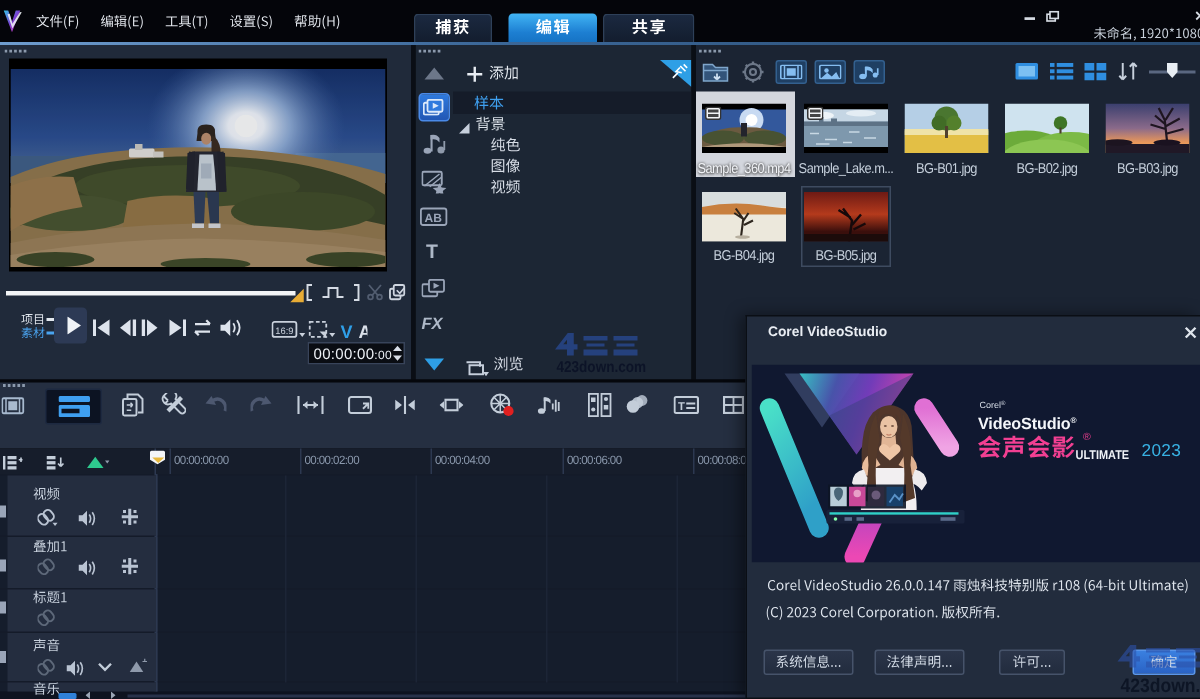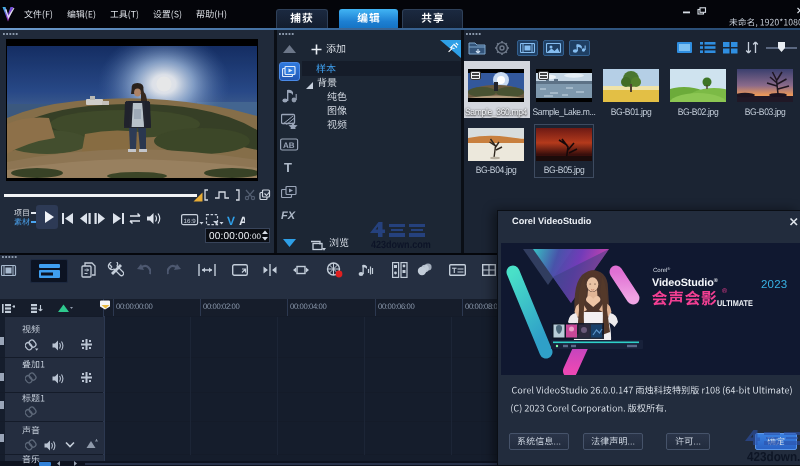--- a/index.html
+++ b/index.html
@@ -767,21 +767,21 @@
         <rect x="126" y="101.8" width="10" height="2.4" fill="#5a6a8a"></rect>
 </g>
 <text x="152" y="29" font-family="Liberation Sans" font-size="6" fill="#d8dee8">Corel<tspan font-size="4" dy="-2">®</tspan></text>
 <text x="151" y="43" font-family="Liberation Sans" font-size="10.8" font-weight="bold" fill="#f4f6fa" letter-spacing="-0.1">VideoStudio<tspan font-size="5.5" dy="-4">®</tspan></text>
 </svg>
 <svg style="position:absolute;left:651.0px;top:290.5px;overflow:visible" width="67" height="19" viewBox="0 -13.28 67.2 19.4">
       <path d="M2.6 1.2C3.4 0.9 4.5 0.8 12.5 0.2C12.8 0.6 13.1 1.1 13.3 1.4L15.1 0.4C14.3 -0.8 12.8 -2.5 11.4 -3.8L9.8 -2.9C10.2 -2.5 10.7 -2 11.2 -1.5L5.5 -1.2C6.4 -2 7.3 -2.9 8.1 -3.8H14.9V-5.7H1.4V-3.8H5.3C4.5 -2.8 3.6 -1.9 3.2 -1.6C2.7 -1.2 2.3 -0.9 1.9 -0.8C2.1 -0.3 2.5 0.7 2.6 1.2ZM8 -13.9C6.5 -11.8 3.5 -9.8 0.4 -8.6C0.9 -8.2 1.6 -7.4 1.8 -6.9C2.7 -7.3 3.5 -7.7 4.3 -8.2V-7.1H11.9V-8.3C12.7 -7.8 13.6 -7.4 14.5 -7C14.8 -7.6 15.4 -8.4 15.8 -8.7C13.4 -9.5 10.9 -11 9.3 -12.3L9.8 -13ZM5.4 -8.9C6.4 -9.5 7.3 -10.3 8.1 -11.1C8.9 -10.4 9.9 -9.6 11 -8.9Z M23.9 -13.8V-12.5H17.8V-10.9H23.9V-9.9H18.8V-8.3H31.3V-9.9H25.8V-10.9H32V-12.5H25.8V-13.8ZM19.1 -7.4V-5.4C19.1 -3.7 18.9 -1.4 17.1 0.2C17.5 0.5 18.3 1.2 18.6 1.5C19.8 0.4 20.4 -1 20.7 -2.5H29.1V-1.6H31V-7.4ZM29.1 -4.1H25.8V-5.8H29.1ZM21 -4.1C21 -4.5 21 -5 21 -5.3V-5.8H23.9V-4.1Z M36.2 1.2C37 0.9 38.1 0.8 46.1 0.2C46.4 0.6 46.7 1.1 46.9 1.4L48.7 0.4C47.9 -0.8 46.4 -2.5 45 -3.8L43.4 -2.9C43.8 -2.5 44.3 -2 44.8 -1.5L39.1 -1.2C40 -2 40.9 -2.9 41.7 -3.8H48.5V-5.7H35V-3.8H38.9C38.1 -2.8 37.2 -1.9 36.8 -1.6C36.3 -1.2 35.9 -0.9 35.5 -0.8C35.7 -0.3 36.1 0.7 36.2 1.2ZM41.6 -13.9C40.1 -11.8 37.1 -9.8 34 -8.6C34.5 -8.2 35.2 -7.4 35.4 -6.9C36.3 -7.3 37.1 -7.7 37.9 -8.2V-7.1H45.5V-8.3C46.3 -7.8 47.2 -7.4 48.1 -7C48.4 -7.6 49 -8.4 49.4 -8.7C47 -9.5 44.5 -11 42.9 -12.3L43.4 -13ZM39 -8.9C40 -9.5 40.9 -10.3 41.7 -11.1C42.5 -10.4 43.5 -9.6 44.6 -8.9Z M63.6 -13.5C62.8 -12.2 61.1 -10.9 59.8 -10.1C60.3 -9.8 60.8 -9.2 61.1 -8.8C62.7 -9.8 64.3 -11.2 65.4 -12.7ZM64 -9.1C63.1 -7.7 61.3 -6.3 59.8 -5.5C60.3 -5.2 60.9 -4.6 61.2 -4.2C62.8 -5.2 64.6 -6.7 65.8 -8.3ZM53.9 -4.5H57.5V-3.6H53.9ZM53.7 -10.3H57.8V-9.7H53.7ZM53.7 -12H57.8V-11.4H53.7ZM52.6 -2.3C52.2 -1.5 51.7 -0.7 51.1 -0.1C51.5 0.2 52.1 0.7 52.4 1C53.1 0.3 53.8 -0.9 54.2 -1.8ZM56.9 -1.8C57.4 -0.9 58 0.2 58.2 0.9L59.7 0.2L59.5 -0.1C60 0.2 60.5 0.9 60.8 1.3C62.9 0.1 64.9 -1.7 66.1 -3.9L64.3 -4.5C63.3 -2.7 61.4 -1.1 59.5 -0.2C59.2 -0.9 58.7 -1.7 58.3 -2.4ZM54.6 -8.2 54.8 -7.8H51.1V-6.3H60.2V-7.8H56.9C56.8 -8 56.6 -8.3 56.5 -8.5H59.7V-13.2H51.9V-8.5H55.9ZM52.1 -5.8V-2.4H54.7V-0.3C54.7 -0.2 54.7 -0.1 54.5 -0.1C54.4 -0.1 53.9 -0.1 53.4 -0.1C53.6 0.3 53.8 0.9 53.9 1.4C54.8 1.4 55.5 1.4 56 1.2C56.5 0.9 56.6 0.5 56.6 -0.3V-2.4H59.4V-5.8Z" fill="#f23f92"></path>
     </svg>
 <div class="ab" style="left:722px;top:288px;color:#f23f92;font-size:7px">®</div>
 <div class="ab" style="left:717px;top:297.5px;color:#eef1f6;font:bold 8.4px 'Liberation Sans';transform:scale(0.87,1);transform-origin:left top">ULTIMATE</div>
-<div class="ab" style="left:761px;top:279px;color:#38b2e4;font:11.5px 'Liberation Sans';letter-spacing:0.2px">2023</div>
+<div class="ab" style="left:761px;top:295px;color:#38b2e4;font:11.5px 'Liberation Sans';letter-spacing:0.2px">2023</div>
 <svg style="position:absolute;left:509.0px;top:385.5px;overflow:visible" width="286" height="11" viewBox="0 -7.63 286.2 11.2">
       <path d="M3.5 0.1C4.4 0.1 5.1 -0.2 5.6 -0.9L5.1 -1.4C4.7 -0.9 4.2 -0.6 3.5 -0.6C2.2 -0.6 1.4 -1.7 1.4 -3.4C1.4 -5.1 2.3 -6.2 3.6 -6.2C4.2 -6.2 4.6 -5.9 5 -5.5L5.4 -6.1C5 -6.5 4.4 -6.9 3.6 -6.9C1.8 -6.9 0.5 -5.6 0.5 -3.4C0.5 -1.2 1.8 0.1 3.5 0.1Z M8.8 0.1C10 0.1 11.1 -0.8 11.1 -2.5C11.1 -4.2 10 -5.2 8.8 -5.2C7.5 -5.2 6.4 -4.2 6.4 -2.5C6.4 -0.8 7.5 0.1 8.8 0.1ZM8.8 -0.6C7.9 -0.6 7.3 -1.4 7.3 -2.5C7.3 -3.7 7.9 -4.5 8.8 -4.5C9.6 -4.5 10.2 -3.7 10.2 -2.5C10.2 -1.4 9.6 -0.6 8.8 -0.6Z M12.4 0H13.3V-3.2C13.6 -4.1 14.1 -4.4 14.5 -4.4C14.8 -4.4 14.9 -4.4 15 -4.3L15.2 -5.1C15 -5.2 14.9 -5.2 14.7 -5.2C14.1 -5.2 13.6 -4.8 13.2 -4.1H13.2L13.1 -5H12.4Z M18.1 0.1C18.8 0.1 19.3 -0.1 19.7 -0.4L19.4 -1C19.1 -0.7 18.7 -0.6 18.2 -0.6C17.2 -0.6 16.6 -1.2 16.5 -2.3H19.9C19.9 -2.5 19.9 -2.6 19.9 -2.8C19.9 -4.3 19.2 -5.2 17.9 -5.2C16.8 -5.2 15.7 -4.2 15.7 -2.5C15.7 -0.9 16.7 0.1 18.1 0.1ZM16.5 -2.9C16.6 -3.9 17.2 -4.5 17.9 -4.5C18.7 -4.5 19.2 -4 19.2 -2.9Z M22.1 0.1C22.3 0.1 22.5 0.1 22.6 0L22.5 -0.6C22.4 -0.6 22.3 -0.6 22.3 -0.6C22.1 -0.6 22 -0.7 22 -0.9V-7.4H21.2V-1C21.2 -0.3 21.4 0.1 22.1 0.1Z M27.2 0H28.2L30.4 -6.8H29.5L28.4 -3.1C28.2 -2.3 28 -1.7 27.8 -0.9H27.7C27.5 -1.7 27.3 -2.3 27.1 -3.1L26 -6.8H25.1Z M31.3 0H32.1V-5H31.3ZM31.7 -6.1C32 -6.1 32.3 -6.3 32.3 -6.7C32.3 -7 32 -7.2 31.7 -7.2C31.4 -7.2 31.1 -7 31.1 -6.7C31.1 -6.3 31.4 -6.1 31.7 -6.1Z M35.5 0.1C36.1 0.1 36.7 -0.2 37.1 -0.6H37.1L37.2 0H37.9V-7.4H37V-5.5L37.1 -4.6C36.6 -5 36.2 -5.2 35.6 -5.2C34.5 -5.2 33.5 -4.2 33.5 -2.5C33.5 -0.8 34.3 0.1 35.5 0.1ZM35.7 -0.6C34.8 -0.6 34.3 -1.3 34.3 -2.5C34.3 -3.7 35 -4.5 35.8 -4.5C36.2 -4.5 36.6 -4.3 37 -3.9V-1.3C36.6 -0.8 36.2 -0.6 35.7 -0.6Z M41.6 0.1C42.3 0.1 42.8 -0.1 43.3 -0.4L43 -1C42.6 -0.7 42.2 -0.6 41.7 -0.6C40.8 -0.6 40.1 -1.2 40 -2.3H43.4C43.5 -2.5 43.5 -2.6 43.5 -2.8C43.5 -4.3 42.8 -5.2 41.5 -5.2C40.3 -5.2 39.2 -4.2 39.2 -2.5C39.2 -0.9 40.3 0.1 41.6 0.1ZM40 -2.9C40.1 -3.9 40.8 -4.5 41.5 -4.5C42.3 -4.5 42.7 -4 42.7 -2.9Z M46.7 0.1C47.9 0.1 49 -0.8 49 -2.5C49 -4.2 47.9 -5.2 46.7 -5.2C45.5 -5.2 44.4 -4.2 44.4 -2.5C44.4 -0.8 45.5 0.1 46.7 0.1ZM46.7 -0.6C45.8 -0.6 45.2 -1.4 45.2 -2.5C45.2 -3.7 45.8 -4.5 46.7 -4.5C47.6 -4.5 48.2 -3.7 48.2 -2.5C48.2 -1.4 47.6 -0.6 46.7 -0.6Z M52.3 0.1C53.8 0.1 54.7 -0.7 54.7 -1.8C54.7 -2.8 54 -3.3 53.3 -3.6L52.3 -4.1C51.8 -4.3 51.2 -4.5 51.2 -5.2C51.2 -5.8 51.7 -6.2 52.4 -6.2C53.1 -6.2 53.6 -5.9 54 -5.6L54.4 -6.1C53.9 -6.6 53.2 -6.9 52.4 -6.9C51.2 -6.9 50.3 -6.2 50.3 -5.1C50.3 -4.1 51 -3.7 51.7 -3.4L52.6 -3C53.3 -2.7 53.8 -2.4 53.8 -1.7C53.8 -1.1 53.3 -0.6 52.3 -0.6C51.6 -0.6 51 -1 50.5 -1.5L50 -0.9C50.5 -0.3 51.4 0.1 52.3 0.1Z M57.5 0.1C57.8 0.1 58.1 0 58.4 -0.1L58.3 -0.7C58.1 -0.6 57.9 -0.6 57.7 -0.6C57.1 -0.6 56.9 -0.9 56.9 -1.5V-4.4H58.3V-5H56.9V-6.5H56.2L56.1 -5L55.3 -5V-4.4H56.1V-1.6C56.1 -0.5 56.4 0.1 57.5 0.1Z M60.9 0.1C61.6 0.1 62.1 -0.2 62.6 -0.8H62.6L62.7 0H63.4V-5H62.5V-1.5C62 -0.9 61.7 -0.6 61.1 -0.6C60.5 -0.6 60.2 -1 60.2 -2V-5H59.3V-1.9C59.3 -0.6 59.8 0.1 60.9 0.1Z M66.8 0.1C67.4 0.1 67.9 -0.2 68.3 -0.6H68.3L68.4 0H69.1V-7.4H68.3V-5.5L68.3 -4.6C67.9 -5 67.5 -5.2 66.9 -5.2C65.7 -5.2 64.7 -4.2 64.7 -2.5C64.7 -0.8 65.5 0.1 66.8 0.1ZM67 -0.6C66.1 -0.6 65.6 -1.3 65.6 -2.5C65.6 -3.7 66.2 -4.5 67 -4.5C67.5 -4.5 67.8 -4.3 68.3 -3.9V-1.3C67.8 -0.8 67.4 -0.6 67 -0.6Z M70.8 0H71.7V-5H70.8ZM71.3 -6.1C71.6 -6.1 71.8 -6.3 71.8 -6.7C71.8 -7 71.6 -7.2 71.3 -7.2C70.9 -7.2 70.7 -7 70.7 -6.7C70.7 -6.3 70.9 -6.1 71.3 -6.1Z M75.3 0.1C76.6 0.1 77.7 -0.8 77.7 -2.5C77.7 -4.2 76.6 -5.2 75.3 -5.2C74.1 -5.2 73 -4.2 73 -2.5C73 -0.8 74.1 0.1 75.3 0.1ZM75.3 -0.6C74.5 -0.6 73.9 -1.4 73.9 -2.5C73.9 -3.7 74.5 -4.5 75.3 -4.5C76.2 -4.5 76.8 -3.7 76.8 -2.5C76.8 -1.4 76.2 -0.6 75.3 -0.6Z M80.7 0H84.9V-0.7H83.1C82.7 -0.7 82.3 -0.7 81.9 -0.7C83.5 -2.2 84.6 -3.6 84.6 -4.9C84.6 -6.1 83.8 -6.9 82.6 -6.9C81.8 -6.9 81.2 -6.5 80.6 -5.9L81.1 -5.5C81.5 -5.9 82 -6.2 82.5 -6.2C83.4 -6.2 83.8 -5.7 83.8 -4.9C83.8 -3.7 82.8 -2.4 80.7 -0.5Z M88.2 0.1C89.3 0.1 90.2 -0.8 90.2 -2.1C90.2 -3.5 89.4 -4.2 88.3 -4.2C87.7 -4.2 87.2 -3.9 86.7 -3.4C86.8 -5.5 87.5 -6.2 88.5 -6.2C88.9 -6.2 89.3 -6 89.6 -5.7L90.1 -6.2C89.7 -6.6 89.2 -6.9 88.5 -6.9C87.1 -6.9 85.9 -5.9 85.9 -3.3C85.9 -1 86.9 0.1 88.2 0.1ZM86.8 -2.7C87.2 -3.4 87.7 -3.6 88.1 -3.6C89 -3.6 89.4 -3 89.4 -2.1C89.4 -1.2 88.9 -0.5 88.2 -0.5C87.4 -0.5 86.8 -1.3 86.8 -2.7Z M91.9 0.1C92.2 0.1 92.5 -0.1 92.5 -0.5C92.5 -0.9 92.2 -1.2 91.9 -1.2C91.5 -1.2 91.3 -0.9 91.3 -0.5C91.3 -0.1 91.5 0.1 91.9 0.1Z M95.7 0.1C97 0.1 97.9 -1.1 97.9 -3.4C97.9 -5.8 97 -6.9 95.7 -6.9C94.4 -6.9 93.6 -5.8 93.6 -3.4C93.6 -1.1 94.4 0.1 95.7 0.1ZM95.7 -0.6C95 -0.6 94.4 -1.4 94.4 -3.4C94.4 -5.4 95 -6.3 95.7 -6.3C96.5 -6.3 97 -5.4 97 -3.4C97 -1.4 96.5 -0.6 95.7 -0.6Z M99.6 0.1C99.9 0.1 100.2 -0.1 100.2 -0.5C100.2 -0.9 99.9 -1.2 99.6 -1.2C99.3 -1.2 99 -0.9 99 -0.5C99 -0.1 99.3 0.1 99.6 0.1Z M103.5 0.1C104.8 0.1 105.6 -1.1 105.6 -3.4C105.6 -5.8 104.8 -6.9 103.5 -6.9C102.2 -6.9 101.4 -5.8 101.4 -3.4C101.4 -1.1 102.2 0.1 103.5 0.1ZM103.5 -0.6C102.7 -0.6 102.2 -1.4 102.2 -3.4C102.2 -5.4 102.7 -6.3 103.5 -6.3C104.3 -6.3 104.8 -5.4 104.8 -3.4C104.8 -1.4 104.3 -0.6 103.5 -0.6Z M107.4 0.1C107.7 0.1 108 -0.1 108 -0.5C108 -0.9 107.7 -1.2 107.4 -1.2C107 -1.2 106.7 -0.9 106.7 -0.5C106.7 -0.1 107 0.1 107.4 0.1Z M109.5 0H113.2V-0.7H111.8V-6.8H111.2C110.8 -6.6 110.4 -6.4 109.8 -6.3V-5.8H111V-0.7H109.5Z M117 0H117.8V-1.9H118.7V-2.6H117.8V-6.8H116.8L114 -2.4V-1.9H117ZM117 -2.6H114.9L116.4 -4.9C116.6 -5.2 116.8 -5.6 117 -5.9H117C117 -5.5 117 -5 117 -4.7Z M120.8 0H121.7C121.8 -2.7 122.1 -4.3 123.7 -6.3V-6.8H119.4V-6.1H122.7C121.4 -4.2 120.9 -2.6 120.8 0Z M128.2 -3.7C128.7 -3.4 129.4 -2.9 129.8 -2.6L130.2 -3.1C129.8 -3.4 129.1 -3.8 128.6 -4.1ZM128.1 -1.9C128.7 -1.5 129.4 -1 129.8 -0.7L130.2 -1.2C129.8 -1.5 129.1 -2 128.5 -2.3ZM131.5 -3.7C132.1 -3.4 132.8 -2.9 133.2 -2.7L133.6 -3.1C133.2 -3.4 132.5 -3.8 131.9 -4.1ZM131.4 -1.9C132 -1.6 132.7 -1.1 133.1 -0.7L133.6 -1.2C133.1 -1.5 132.4 -2 131.8 -2.3ZM126.7 -7.2V-6.5H130.5V-5.3H127.1V0.7H127.8V-4.7H130.5V0.6H131.2V-4.7H133.9V-0.1C133.9 0 133.9 0 133.7 0C133.6 0.1 133 0.1 132.4 0C132.5 0.2 132.6 0.5 132.6 0.7C133.4 0.7 133.9 0.7 134.2 0.6C134.5 0.5 134.6 0.3 134.6 -0.1V-5.3H131.2V-6.5H135V-7.2Z M138.6 -6.2C138.5 -5.6 138.2 -4.8 138.1 -4.3L138.5 -4.1C138.7 -4.6 138.9 -5.3 139.1 -6ZM136.3 -5.9C136.3 -5.2 136.1 -4.2 135.9 -3.7L136.4 -3.5C136.7 -4.1 136.8 -5.1 136.8 -5.9ZM141.3 -7.8V-6H139.4V-2.5H141.3V-0.5L138.9 -0.2L139 0.5C140.2 0.3 141.9 0.1 143.6 -0.1C143.7 0.2 143.8 0.5 143.9 0.7L144.5 0.4C144.3 -0.2 143.8 -1.3 143.4 -2.2L142.8 -2C143 -1.6 143.2 -1.1 143.4 -0.7L142 -0.5V-2.5H143.8V-6H142V-7.8ZM140 -5.4H141.3V-3.2H140ZM142 -5.4H143.2V-3.2H142ZM137.2 -7.7V-4.6C137.2 -2.9 137.1 -1.1 135.9 0.2C136 0.3 136.3 0.6 136.4 0.7C137 -0 137.4 -0.9 137.6 -1.7C137.9 -1.3 138.3 -0.7 138.5 -0.4L139 -0.9C138.8 -1.2 138.1 -2.2 137.8 -2.5C137.9 -3.2 137.9 -3.9 137.9 -4.6V-7.7Z M149.5 -6.8C150 -6.4 150.7 -5.8 151 -5.4L151.5 -5.9C151.2 -6.3 150.5 -6.8 149.9 -7.2ZM149.1 -4.3C149.7 -4 150.4 -3.4 150.8 -3L151.2 -3.4C150.9 -3.8 150.2 -4.4 149.6 -4.7ZM148.3 -7.7C147.6 -7.4 146.4 -7.1 145.3 -6.9C145.4 -6.8 145.5 -6.5 145.5 -6.4C145.9 -6.4 146.4 -6.5 146.8 -6.6V-5.2H145.2V-4.5H146.7C146.3 -3.5 145.7 -2.3 145.1 -1.6C145.2 -1.4 145.4 -1.2 145.4 -1C145.9 -1.5 146.4 -2.5 146.8 -3.4V0.7H147.5V-3.6C147.8 -3.1 148.2 -2.5 148.3 -2.2L148.8 -2.8C148.6 -3 147.8 -4.1 147.5 -4.4V-4.5H148.9V-5.2H147.5V-6.7C147.9 -6.9 148.4 -7 148.7 -7.1ZM148.7 -1.8 148.8 -1.1 151.9 -1.6V0.7H152.6V-1.7L153.8 -1.9L153.7 -2.6L152.6 -2.4V-7.8H151.9V-2.3Z M159.8 -7.8V-6.4H157.6V-5.7H159.8V-4.3H157.8V-3.7H158.1L158.1 -3.6C158.5 -2.7 159 -1.8 159.6 -1.1C158.9 -0.5 158 -0.1 157.1 0.1C157.2 0.3 157.4 0.5 157.5 0.7C158.4 0.4 159.3 0 160.1 -0.6C160.8 0 161.7 0.5 162.6 0.8C162.7 0.6 162.9 0.3 163.1 0.1C162.2 -0.1 161.4 -0.5 160.7 -1.1C161.5 -1.8 162.2 -2.8 162.6 -4.1L162.1 -4.3L162 -4.3H160.5V-5.7H162.8V-6.4H160.5V-7.8ZM158.8 -3.7H161.7C161.3 -2.8 160.8 -2.1 160.2 -1.5C159.6 -2.1 159.1 -2.8 158.8 -3.7ZM155.8 -7.8V-5.9H154.6V-5.3H155.8V-3.2C155.3 -3.1 154.8 -3 154.5 -2.9L154.7 -2.2L155.8 -2.5V-0.1C155.8 0 155.7 0.1 155.6 0.1C155.5 0.1 155.1 0.1 154.6 0.1C154.7 0.3 154.8 0.5 154.9 0.7C155.5 0.7 155.9 0.7 156.1 0.6C156.4 0.5 156.5 0.3 156.5 -0.1V-2.7L157.6 -3.1L157.5 -3.7L156.5 -3.4V-5.3H157.5V-5.9H156.5V-7.8Z M167.7 -2C168.1 -1.5 168.6 -0.9 168.8 -0.4L169.4 -0.8C169.1 -1.2 168.6 -1.9 168.2 -2.3ZM169.4 -7.8V-6.8H167.6V-6.2H169.4V-5H167V-4.3H170.5V-3.2H167.2V-2.6H170.5V-0.1C170.5 0 170.5 0 170.3 0C170.2 0.1 169.7 0.1 169.1 0C169.2 0.2 169.3 0.5 169.3 0.7C170 0.7 170.5 0.7 170.8 0.6C171.1 0.5 171.2 0.3 171.2 -0.1V-2.6H172.3V-3.2H171.2V-4.3H172.3V-5H170.1V-6.2H171.9V-6.8H170.1V-7.8ZM164.3 -7.1C164.2 -5.9 164.1 -4.7 163.8 -3.9C163.9 -3.9 164.2 -3.7 164.3 -3.6C164.5 -4.1 164.6 -4.6 164.7 -5.2H165.4V-2.9C164.8 -2.8 164.3 -2.6 163.9 -2.5L164 -1.8L165.4 -2.3V0.7H166.1V-2.5L167 -2.8L167 -3.4L166.1 -3.2V-5.2H166.9V-5.9H166.1V-7.8H165.4V-5.9H164.8C164.8 -6.3 164.9 -6.6 164.9 -7Z M178.5 -6.7V-1.5H179.2V-6.7ZM180.5 -7.6V-0.2C180.5 0 180.5 0 180.3 0.1C180.1 0.1 179.6 0.1 178.9 0C179.1 0.3 179.2 0.6 179.2 0.8C180 0.8 180.5 0.7 180.8 0.6C181.1 0.5 181.2 0.3 181.2 -0.2V-7.6ZM174.2 -6.8H176.6V-5H174.2ZM173.6 -7.4V-4.3H177.3V-7.4ZM174.9 -4.1 174.9 -3.3H173.2V-2.7H174.8C174.6 -1.4 174.2 -0.4 173 0.3C173.2 0.4 173.4 0.6 173.5 0.8C174.8 0 175.3 -1.2 175.5 -2.7H176.7C176.7 -0.9 176.6 -0.3 176.4 -0.1C176.3 0 176.3 0 176.1 0C176 0 175.6 0 175.2 -0C175.3 0.2 175.4 0.4 175.4 0.7C175.8 0.7 176.2 0.7 176.4 0.6C176.7 0.6 176.8 0.6 177 0.4C177.2 0.1 177.3 -0.8 177.4 -3C177.4 -3.1 177.5 -3.3 177.5 -3.3H175.5L175.6 -4.1Z M183 -7.6V-3.9C183 -2.5 182.9 -0.8 182.3 0.3C182.5 0.4 182.7 0.6 182.8 0.8C183.3 -0.2 183.5 -1.4 183.6 -2.6H184.9V0.7H185.5V-3.3H183.6L183.6 -3.9V-4.6H186.1V-5.2H185.3V-7.8H184.6V-5.2H183.6V-7.6ZM189.9 -4.5C189.7 -3.4 189.4 -2.5 188.9 -1.7C188.5 -2.5 188.1 -3.5 187.9 -4.5ZM186.5 -7.2V-4C186.5 -2.6 186.4 -0.8 185.7 0.4C185.9 0.5 186.1 0.7 186.3 0.8C187.1 -0.5 187.2 -2.4 187.2 -4V-4.5H187.4C187.6 -3.2 188 -2.1 188.5 -1.2C188 -0.6 187.4 -0.1 186.8 0.2C186.9 0.3 187.1 0.6 187.2 0.8C187.9 0.4 188.4 -0 188.9 -0.6C189.4 -0 189.9 0.4 190.5 0.8C190.6 0.6 190.8 0.3 191 0.2C190.3 -0.1 189.8 -0.6 189.3 -1.1C190 -2.1 190.5 -3.4 190.7 -5L190.3 -5.1L190.2 -5.1H187.2V-6.6C188.5 -6.7 189.8 -6.9 190.8 -7.1L190.4 -7.7C189.5 -7.5 187.9 -7.3 186.5 -7.2Z M194.3 0H195.1V-3.2C195.4 -4.1 196 -4.4 196.4 -4.4C196.6 -4.4 196.7 -4.4 196.9 -4.3L197 -5.1C196.9 -5.2 196.7 -5.2 196.5 -5.2C195.9 -5.2 195.4 -4.8 195.1 -4.1H195L195 -5H194.3Z M197.8 0H201.6V-0.7H200.2V-6.8H199.6C199.2 -6.6 198.7 -6.4 198.1 -6.3V-5.8H199.4V-0.7H197.8Z M204.8 0.1C206.1 0.1 206.9 -1.1 206.9 -3.4C206.9 -5.8 206.1 -6.9 204.8 -6.9C203.5 -6.9 202.6 -5.8 202.6 -3.4C202.6 -1.1 203.5 0.1 204.8 0.1ZM204.8 -0.6C204 -0.6 203.5 -1.4 203.5 -3.4C203.5 -5.4 204 -6.3 204.8 -6.3C205.5 -6.3 206.1 -5.4 206.1 -3.4C206.1 -1.4 205.5 -0.6 204.8 -0.6Z M209.9 0.1C211.2 0.1 212.1 -0.7 212.1 -1.6C212.1 -2.6 211.5 -3.1 210.9 -3.4V-3.5C211.3 -3.8 211.8 -4.4 211.8 -5.1C211.8 -6.2 211.1 -6.9 210 -6.9C208.9 -6.9 208.1 -6.2 208.1 -5.2C208.1 -4.5 208.5 -4 209 -3.6V-3.6C208.4 -3.2 207.8 -2.6 207.8 -1.7C207.8 -0.6 208.7 0.1 209.9 0.1ZM210.4 -3.7C209.6 -4 208.9 -4.4 208.9 -5.2C208.9 -5.8 209.3 -6.3 209.9 -6.3C210.7 -6.3 211.1 -5.8 211.1 -5.1C211.1 -4.6 210.9 -4.1 210.4 -3.7ZM209.9 -0.5C209.1 -0.5 208.5 -1 208.5 -1.8C208.5 -2.4 208.9 -3 209.5 -3.3C210.4 -2.9 211.3 -2.6 211.3 -1.7C211.3 -1 210.7 -0.5 209.9 -0.5Z M216.8 1.8 217.3 1.6C216.5 0.3 216.1 -1.3 216.1 -2.9C216.1 -4.5 216.5 -6 217.3 -7.4L216.8 -7.6C215.9 -6.2 215.4 -4.7 215.4 -2.9C215.4 -1.1 215.9 0.4 216.8 1.8Z M220.5 0.1C221.6 0.1 222.5 -0.8 222.5 -2.1C222.5 -3.5 221.7 -4.2 220.6 -4.2C220.1 -4.2 219.5 -3.9 219 -3.4C219.1 -5.5 219.9 -6.2 220.8 -6.2C221.2 -6.2 221.6 -6 221.9 -5.7L222.4 -6.2C222 -6.6 221.5 -6.9 220.8 -6.9C219.4 -6.9 218.2 -5.9 218.2 -3.3C218.2 -1 219.2 0.1 220.5 0.1ZM219.1 -2.7C219.5 -3.4 220 -3.6 220.4 -3.6C221.3 -3.6 221.7 -3 221.7 -2.1C221.7 -1.2 221.2 -0.5 220.5 -0.5C219.7 -0.5 219.2 -1.3 219.1 -2.7Z M226 0H226.8V-1.9H227.8V-2.6H226.8V-6.8H225.9L223.1 -2.4V-1.9H226ZM226 -2.6H224L225.5 -4.9C225.7 -5.2 225.9 -5.6 226.1 -5.9H226.1C226.1 -5.5 226 -5 226 -4.7Z M228.5 -2.3H230.9V-2.9H228.5Z M234.4 0.1C235.5 0.1 236.5 -0.9 236.5 -2.6C236.5 -4.2 235.8 -5.2 234.5 -5.2C234 -5.2 233.4 -4.9 232.9 -4.5L233 -5.4V-7.4H232.1V0H232.8L232.9 -0.5H232.9C233.4 -0.1 233.9 0.1 234.4 0.1ZM234.2 -0.6C233.9 -0.6 233.4 -0.7 233 -1.1V-3.8C233.5 -4.2 233.9 -4.5 234.3 -4.5C235.3 -4.5 235.7 -3.7 235.7 -2.6C235.7 -1.3 235 -0.6 234.2 -0.6Z M237.9 0H238.7V-5H237.9ZM238.3 -6.1C238.6 -6.1 238.9 -6.3 238.9 -6.7C238.9 -7 238.6 -7.2 238.3 -7.2C238 -7.2 237.7 -7 237.7 -6.7C237.7 -6.3 238 -6.1 238.3 -6.1Z M242 0.1C242.3 0.1 242.7 0 243 -0.1L242.8 -0.7C242.6 -0.6 242.4 -0.6 242.2 -0.6C241.6 -0.6 241.4 -0.9 241.4 -1.5V-4.4H242.8V-5H241.4V-6.5H240.7L240.6 -5L239.8 -5V-4.4H240.6V-1.6C240.6 -0.5 240.9 0.1 242 0.1Z M248.5 0.1C249.9 0.1 251 -0.6 251 -2.8V-6.8H250.1V-2.8C250.1 -1.2 249.4 -0.6 248.5 -0.6C247.6 -0.6 246.9 -1.2 246.9 -2.8V-6.8H246.1V-2.8C246.1 -0.6 247.1 0.1 248.5 0.1Z M253.6 0.1C253.9 0.1 254 0.1 254.1 0L254 -0.6C253.9 -0.6 253.9 -0.6 253.8 -0.6C253.7 -0.6 253.6 -0.7 253.6 -0.9V-7.4H252.7V-1C252.7 -0.3 253 0.1 253.6 0.1Z M256.9 0.1C257.3 0.1 257.6 0 257.9 -0.1L257.7 -0.7C257.6 -0.6 257.3 -0.6 257.1 -0.6C256.6 -0.6 256.4 -0.9 256.4 -1.5V-4.4H257.7V-5H256.4V-6.5H255.7L255.6 -5L254.8 -5V-4.4H255.5V-1.6C255.5 -0.5 255.9 0.1 256.9 0.1Z M258.9 0H259.7V-5H258.9ZM259.3 -6.1C259.6 -6.1 259.9 -6.3 259.9 -6.7C259.9 -7 259.6 -7.2 259.3 -7.2C259 -7.2 258.7 -7 258.7 -6.7C258.7 -6.3 259 -6.1 259.3 -6.1Z M261.4 0H262.3V-3.7C262.7 -4.2 263.2 -4.4 263.6 -4.4C264.2 -4.4 264.5 -4 264.5 -3.1V0H265.3V-3.7C265.8 -4.2 266.2 -4.4 266.6 -4.4C267.3 -4.4 267.6 -4 267.6 -3.1V0H268.4V-3.2C268.4 -4.5 267.9 -5.2 266.9 -5.2C266.2 -5.2 265.7 -4.8 265.2 -4.2C265 -4.8 264.6 -5.2 263.8 -5.2C263.2 -5.2 262.7 -4.8 262.2 -4.3H262.2L262.1 -5H261.4Z M271.2 0.1C271.8 0.1 272.4 -0.2 272.9 -0.6H272.9L273 0H273.7V-3.1C273.7 -4.4 273.2 -5.2 271.9 -5.2C271.1 -5.2 270.4 -4.8 270 -4.5L270.3 -3.9C270.7 -4.2 271.2 -4.5 271.8 -4.5C272.6 -4.5 272.8 -3.9 272.8 -3.2C270.7 -3 269.7 -2.4 269.7 -1.3C269.7 -0.4 270.4 0.1 271.2 0.1ZM271.4 -0.6C270.9 -0.6 270.6 -0.8 270.6 -1.4C270.6 -2 271.1 -2.4 272.8 -2.6V-1.2C272.3 -0.8 271.9 -0.6 271.4 -0.6Z M276.9 0.1C277.2 0.1 277.5 0 277.8 -0.1L277.6 -0.7C277.5 -0.6 277.2 -0.6 277.1 -0.6C276.5 -0.6 276.3 -0.9 276.3 -1.5V-4.4H277.7V-5H276.3V-6.5H275.6L275.5 -5L274.7 -5V-4.4H275.4V-1.6C275.4 -0.5 275.8 0.1 276.9 0.1Z M280.8 0.1C281.5 0.1 282.1 -0.1 282.5 -0.4L282.2 -1C281.8 -0.7 281.4 -0.6 280.9 -0.6C280 -0.6 279.3 -1.2 279.3 -2.3H282.7C282.7 -2.5 282.7 -2.6 282.7 -2.8C282.7 -4.3 282 -5.2 280.7 -5.2C279.5 -5.2 278.4 -4.2 278.4 -2.5C278.4 -0.9 279.5 0.1 280.8 0.1ZM279.2 -2.9C279.3 -3.9 280 -4.5 280.7 -4.5C281.5 -4.5 281.9 -4 281.9 -2.9Z M284 1.8C284.9 0.4 285.4 -1.1 285.4 -2.9C285.4 -4.7 284.9 -6.2 284 -7.6L283.5 -7.4C284.3 -6 284.7 -4.5 284.7 -2.9C284.7 -1.3 284.3 0.3 283.5 1.6Z" fill="#dfe5ed"></path>
     </svg>
 <svg style="position:absolute;left:509.0px;top:403.5px;overflow:visible" width="159" height="11" viewBox="0 -7.63 159.3 11.2">
       <path d="M2.2 1.8 2.7 1.6C1.9 0.3 1.6 -1.3 1.6 -2.9C1.6 -4.5 1.9 -6 2.7 -7.4L2.2 -7.6C1.4 -6.2 0.9 -4.7 0.9 -2.9C0.9 -1.1 1.4 0.4 2.2 1.8Z M6.6 0.1C7.5 0.1 8.2 -0.2 8.7 -0.9L8.3 -1.4C7.8 -0.9 7.3 -0.6 6.7 -0.6C5.4 -0.6 4.6 -1.7 4.6 -3.4C4.6 -5.1 5.4 -6.2 6.7 -6.2C7.3 -6.2 7.7 -5.9 8.1 -5.5L8.6 -6.1C8.2 -6.5 7.5 -6.9 6.7 -6.9C5 -6.9 3.7 -5.6 3.7 -3.4C3.7 -1.2 4.9 0.1 6.6 0.1Z M10 1.8C10.9 0.4 11.4 -1.1 11.4 -2.9C11.4 -4.7 10.9 -6.2 10 -7.6L9.5 -7.4C10.3 -6 10.7 -4.5 10.7 -2.9C10.7 -1.3 10.3 0.3 9.5 1.6Z M14.7 0H19V-0.7H17.1C16.8 -0.7 16.3 -0.7 16 -0.7C17.6 -2.2 18.7 -3.6 18.7 -4.9C18.7 -6.1 17.9 -6.9 16.7 -6.9C15.8 -6.9 15.2 -6.5 14.7 -5.9L15.2 -5.5C15.5 -5.9 16 -6.2 16.6 -6.2C17.4 -6.2 17.8 -5.7 17.8 -4.9C17.8 -3.7 16.9 -2.4 14.7 -0.5Z M22.1 0.1C23.3 0.1 24.2 -1.1 24.2 -3.4C24.2 -5.8 23.3 -6.9 22.1 -6.9C20.7 -6.9 19.9 -5.8 19.9 -3.4C19.9 -1.1 20.7 0.1 22.1 0.1ZM22.1 -0.6C21.3 -0.6 20.7 -1.4 20.7 -3.4C20.7 -5.4 21.3 -6.3 22.1 -6.3C22.8 -6.3 23.4 -5.4 23.4 -3.4C23.4 -1.4 22.8 -0.6 22.1 -0.6Z M25 0H29.3V-0.7H27.4C27.1 -0.7 26.7 -0.7 26.3 -0.7C27.9 -2.2 29 -3.6 29 -4.9C29 -6.1 28.2 -6.9 27 -6.9C26.1 -6.9 25.5 -6.5 25 -5.9L25.5 -5.5C25.9 -5.9 26.3 -6.2 26.9 -6.2C27.8 -6.2 28.2 -5.7 28.2 -4.9C28.2 -3.7 27.2 -2.4 25 -0.5Z M32.2 0.1C33.5 0.1 34.4 -0.6 34.4 -1.8C34.4 -2.8 33.8 -3.4 33 -3.6V-3.6C33.7 -3.9 34.2 -4.4 34.2 -5.2C34.2 -6.3 33.4 -6.9 32.2 -6.9C31.4 -6.9 30.8 -6.6 30.3 -6.1L30.8 -5.6C31.2 -6 31.6 -6.2 32.2 -6.2C32.9 -6.2 33.3 -5.8 33.3 -5.2C33.3 -4.4 32.9 -3.9 31.4 -3.9V-3.2C33 -3.2 33.6 -2.7 33.6 -1.9C33.6 -1.1 33 -0.6 32.2 -0.6C31.4 -0.6 30.9 -1 30.5 -1.4L30.1 -0.8C30.5 -0.3 31.2 0.1 32.2 0.1Z M40.5 0.1C41.4 0.1 42.1 -0.2 42.6 -0.9L42.2 -1.4C41.7 -0.9 41.2 -0.6 40.6 -0.6C39.3 -0.6 38.5 -1.7 38.5 -3.4C38.5 -5.1 39.3 -6.2 40.6 -6.2C41.2 -6.2 41.6 -5.9 42 -5.5L42.5 -6.1C42.1 -6.5 41.4 -6.9 40.6 -6.9C38.9 -6.9 37.6 -5.6 37.6 -3.4C37.6 -1.2 38.8 0.1 40.5 0.1Z M45.8 0.1C47 0.1 48.1 -0.8 48.1 -2.5C48.1 -4.2 47 -5.2 45.8 -5.2C44.5 -5.2 43.4 -4.2 43.4 -2.5C43.4 -0.8 44.5 0.1 45.8 0.1ZM45.8 -0.6C44.9 -0.6 44.3 -1.4 44.3 -2.5C44.3 -3.7 44.9 -4.5 45.8 -4.5C46.7 -4.5 47.3 -3.7 47.3 -2.5C47.3 -1.4 46.7 -0.6 45.8 -0.6Z M49.5 0H50.3V-3.2C50.6 -4.1 51.2 -4.4 51.6 -4.4C51.8 -4.4 51.9 -4.4 52.1 -4.3L52.2 -5.1C52.1 -5.2 51.9 -5.2 51.7 -5.2C51.1 -5.2 50.6 -4.8 50.3 -4.1H50.2L50.2 -5H49.5Z M55.1 0.1C55.8 0.1 56.3 -0.1 56.8 -0.4L56.5 -1C56.1 -0.7 55.7 -0.6 55.2 -0.6C54.2 -0.6 53.6 -1.2 53.5 -2.3H56.9C57 -2.5 57 -2.6 57 -2.8C57 -4.3 56.2 -5.2 55 -5.2C53.8 -5.2 52.7 -4.2 52.7 -2.5C52.7 -0.9 53.8 0.1 55.1 0.1ZM53.5 -2.9C53.6 -3.9 54.3 -4.5 55 -4.5C55.8 -4.5 56.2 -4 56.2 -2.9Z M59.1 0.1C59.3 0.1 59.5 0.1 59.6 0L59.5 -0.6C59.4 -0.6 59.4 -0.6 59.3 -0.6C59.2 -0.6 59.1 -0.7 59.1 -0.9V-7.4H58.2V-1C58.2 -0.3 58.5 0.1 59.1 0.1Z M65.6 0.1C66.5 0.1 67.1 -0.2 67.7 -0.9L67.2 -1.4C66.8 -0.9 66.3 -0.6 65.6 -0.6C64.3 -0.6 63.5 -1.7 63.5 -3.4C63.5 -5.1 64.4 -6.2 65.7 -6.2C66.2 -6.2 66.7 -5.9 67.1 -5.5L67.5 -6.1C67.1 -6.5 66.5 -6.9 65.6 -6.9C63.9 -6.9 62.6 -5.6 62.6 -3.4C62.6 -1.2 63.9 0.1 65.6 0.1Z M70.8 0.1C72.1 0.1 73.2 -0.8 73.2 -2.5C73.2 -4.2 72.1 -5.2 70.8 -5.2C69.6 -5.2 68.5 -4.2 68.5 -2.5C68.5 -0.8 69.6 0.1 70.8 0.1ZM70.8 -0.6C70 -0.6 69.4 -1.4 69.4 -2.5C69.4 -3.7 70 -4.5 70.8 -4.5C71.7 -4.5 72.3 -3.7 72.3 -2.5C72.3 -1.4 71.7 -0.6 70.8 -0.6Z M74.5 0H75.4V-3.2C75.7 -4.1 76.2 -4.4 76.6 -4.4C76.8 -4.4 77 -4.4 77.1 -4.3L77.3 -5.1C77.1 -5.2 77 -5.2 76.7 -5.2C76.2 -5.2 75.7 -4.8 75.3 -4.1H75.3L75.2 -5H74.5Z M78.1 2.1H79V0.4L78.9 -0.5C79.4 -0.1 79.9 0.1 80.3 0.1C81.5 0.1 82.5 -0.9 82.5 -2.6C82.5 -4.2 81.8 -5.2 80.5 -5.2C79.9 -5.2 79.4 -4.8 78.9 -4.5H78.9L78.8 -5H78.1ZM80.2 -0.6C79.9 -0.6 79.4 -0.7 79 -1.1V-3.8C79.5 -4.2 79.9 -4.5 80.3 -4.5C81.3 -4.5 81.7 -3.7 81.7 -2.6C81.7 -1.3 81 -0.6 80.2 -0.6Z M85.8 0.1C87.1 0.1 88.2 -0.8 88.2 -2.5C88.2 -4.2 87.1 -5.2 85.8 -5.2C84.6 -5.2 83.5 -4.2 83.5 -2.5C83.5 -0.8 84.6 0.1 85.8 0.1ZM85.8 -0.6C85 -0.6 84.4 -1.4 84.4 -2.5C84.4 -3.7 85 -4.5 85.8 -4.5C86.7 -4.5 87.3 -3.7 87.3 -2.5C87.3 -1.4 86.7 -0.6 85.8 -0.6Z M89.5 0H90.4V-3.2C90.7 -4.1 91.2 -4.4 91.6 -4.4C91.9 -4.4 92 -4.4 92.1 -4.3L92.3 -5.1C92.1 -5.2 92 -5.2 91.8 -5.2C91.2 -5.2 90.7 -4.8 90.3 -4.1H90.3L90.2 -5H89.5Z M94.3 0.1C94.9 0.1 95.5 -0.2 96 -0.6H96L96.1 0H96.8V-3.1C96.8 -4.4 96.3 -5.2 95 -5.2C94.2 -5.2 93.5 -4.8 93 -4.5L93.4 -3.9C93.8 -4.2 94.3 -4.5 94.9 -4.5C95.7 -4.5 95.9 -3.9 95.9 -3.2C93.8 -3 92.8 -2.4 92.8 -1.3C92.8 -0.4 93.4 0.1 94.3 0.1ZM94.5 -0.6C94 -0.6 93.6 -0.8 93.6 -1.4C93.6 -2 94.2 -2.4 95.9 -2.6V-1.2C95.4 -0.8 95 -0.6 94.5 -0.6Z M99.9 0.1C100.3 0.1 100.6 0 100.9 -0.1L100.7 -0.7C100.6 -0.6 100.3 -0.6 100.1 -0.6C99.6 -0.6 99.4 -0.9 99.4 -1.5V-4.4H100.7V-5H99.4V-6.5H98.7L98.6 -5L97.8 -5V-4.4H98.5V-1.6C98.5 -0.5 98.9 0.1 99.9 0.1Z M101.9 0H102.7V-5H101.9ZM102.3 -6.1C102.6 -6.1 102.9 -6.3 102.9 -6.7C102.9 -7 102.6 -7.2 102.3 -7.2C102 -7.2 101.7 -7 101.7 -6.7C101.7 -6.3 102 -6.1 102.3 -6.1Z M106.4 0.1C107.6 0.1 108.7 -0.8 108.7 -2.5C108.7 -4.2 107.6 -5.2 106.4 -5.2C105.2 -5.2 104.1 -4.2 104.1 -2.5C104.1 -0.8 105.2 0.1 106.4 0.1ZM106.4 -0.6C105.5 -0.6 104.9 -1.4 104.9 -2.5C104.9 -3.7 105.5 -4.5 106.4 -4.5C107.3 -4.5 107.9 -3.7 107.9 -2.5C107.9 -1.4 107.3 -0.6 106.4 -0.6Z M110.1 0H110.9V-3.7C111.4 -4.2 111.8 -4.4 112.3 -4.4C113 -4.4 113.3 -4 113.3 -3.1V0H114.1V-3.2C114.1 -4.5 113.6 -5.2 112.6 -5.2C111.9 -5.2 111.3 -4.8 110.9 -4.3H110.8L110.8 -5H110.1Z M116.2 0.1C116.5 0.1 116.8 -0.1 116.8 -0.5C116.8 -0.9 116.5 -1.2 116.2 -1.2C115.8 -1.2 115.6 -0.9 115.6 -0.5C115.6 -0.1 115.8 0.1 116.2 0.1Z M120.5 -7.6V-3.9C120.5 -2.5 120.4 -0.8 119.8 0.3C120 0.4 120.2 0.6 120.3 0.8C120.9 -0.2 121.1 -1.4 121.1 -2.6H122.4V0.7H123.1V-3.3H121.2L121.2 -3.9V-4.6H123.6V-5.2H122.8V-7.8H122.2V-5.2H121.2V-7.6ZM127.5 -4.5C127.3 -3.4 126.9 -2.5 126.5 -1.7C126 -2.5 125.7 -3.5 125.5 -4.5ZM124 -7.2V-4C124 -2.6 124 -0.8 123.2 0.4C123.4 0.5 123.7 0.7 123.8 0.8C124.6 -0.5 124.7 -2.4 124.7 -4V-4.5H124.9C125.2 -3.2 125.5 -2.1 126.1 -1.2C125.6 -0.6 125 -0.1 124.3 0.2C124.5 0.3 124.7 0.6 124.8 0.8C125.4 0.4 126 -0 126.5 -0.6C126.9 -0 127.4 0.4 128 0.8C128.1 0.6 128.3 0.3 128.5 0.2C127.9 -0.1 127.3 -0.6 126.9 -1.1C127.5 -2.1 128 -3.4 128.2 -5L127.8 -5.1L127.7 -5.1H124.7V-6.6C126 -6.7 127.4 -6.9 128.4 -7.1L127.9 -7.7C127 -7.5 125.4 -7.3 124 -7.2Z M136.8 -6.3C136.5 -4.7 135.9 -3.3 135.2 -2.3C134.5 -3.3 134.1 -4.6 133.8 -6.3ZM132.8 -7V-6.3H133.1C133.4 -4.4 133.9 -2.9 134.7 -1.7C134 -0.8 133.2 -0.2 132.3 0.2C132.4 0.3 132.6 0.6 132.7 0.7C133.6 0.3 134.5 -0.3 135.2 -1.1C135.7 -0.4 136.4 0.2 137.4 0.8C137.5 0.6 137.7 0.4 137.9 0.2C136.9 -0.3 136.2 -1 135.6 -1.7C136.6 -2.9 137.2 -4.7 137.5 -6.8L137.1 -7L137 -7ZM130.8 -7.8V-5.8H129.3V-5.2H130.7C130.3 -3.9 129.7 -2.4 129 -1.6C129.2 -1.5 129.3 -1.2 129.4 -0.9C130 -1.6 130.5 -2.8 130.8 -3.9V0.7H131.5V-4C131.9 -3.5 132.4 -2.8 132.7 -2.4L133.1 -3C132.9 -3.3 131.8 -4.5 131.5 -4.8V-5.2H132.8V-5.8H131.5V-7.8Z M143.1 -6.9V-3.8C143.1 -2.5 143 -0.8 141.9 0.3C142.1 0.4 142.3 0.6 142.4 0.8C143.6 -0.4 143.8 -2.4 143.8 -3.8V-4H145.3V0.7H146V-4H147.1V-4.7H143.8V-6.4C144.9 -6.5 146.1 -6.8 146.9 -7.1L146.4 -7.7C145.6 -7.3 144.3 -7 143.1 -6.9ZM139.8 -3.4V-3.6V-4.8H141.6V-3.4ZM142.3 -7.6C141.5 -7.3 140.2 -7 139.1 -6.9V-3.6C139.1 -2.4 139 -0.8 138.4 0.3C138.6 0.4 138.9 0.6 139 0.8C139.5 -0.2 139.7 -1.6 139.7 -2.7H142.3V-5.5H139.8V-6.4C140.8 -6.5 141.9 -6.7 142.7 -7Z M151.1 -7.8C151 -7.4 150.8 -7 150.7 -6.6H148V-6H150.4C149.8 -4.7 148.9 -3.6 147.8 -2.8C148 -2.7 148.2 -2.4 148.3 -2.3C148.9 -2.7 149.4 -3.2 149.8 -3.8V0.7H150.5V-1.1H154.4V-0.1C154.4 0 154.4 0.1 154.2 0.1C154 0.1 153.5 0.1 152.8 0C152.9 0.2 153 0.5 153.1 0.7C153.9 0.7 154.4 0.7 154.7 0.6C155 0.5 155.1 0.3 155.1 -0.1V-4.9H150.6C150.8 -5.2 151 -5.6 151.1 -6H156.2V-6.6H151.4C151.6 -6.9 151.7 -7.3 151.8 -7.6ZM150.5 -2.7H154.4V-1.7H150.5ZM150.5 -3.3V-4.2H154.4V-3.3Z M158 0.1C158.4 0.1 158.7 -0.1 158.7 -0.5C158.7 -0.9 158.4 -1.2 158 -1.2C157.7 -1.2 157.4 -0.9 157.4 -0.5C157.4 -0.1 157.7 0.1 158 0.1Z" fill="#dfe5ed"></path>
     </svg>
 <div class="ab" style="left:509px;top:433px;width:60px;height:17px;background:linear-gradient(#2b3549,#222c3e);border:1px solid #46536a;border-radius:2px"></div>
 <svg style="position:absolute;left:517.2px;top:437.2px;overflow:visible" width="44" height="11" viewBox="0 -7.38 43.5 10.8">
       <path d="M2.6 -2C2.1 -1.4 1.3 -0.7 0.6 -0.3C0.8 -0.2 1.1 0.1 1.2 0.2C1.9 -0.3 2.7 -1 3.2 -1.8ZM5.7 -1.7C6.5 -1.1 7.4 -0.3 7.8 0.2L8.4 -0.2C7.9 -0.7 7 -1.5 6.3 -2.1ZM6 -4C6.2 -3.8 6.5 -3.5 6.7 -3.3L2.7 -3C4.1 -3.7 5.5 -4.5 6.8 -5.5L6.3 -5.9C5.8 -5.6 5.3 -5.2 4.9 -4.9L2.7 -4.8C3.3 -5.2 4 -5.8 4.6 -6.4C5.7 -6.6 6.8 -6.7 7.7 -6.9L7.2 -7.5C5.8 -7.1 3.1 -6.9 1 -6.8C1 -6.6 1.1 -6.4 1.1 -6.2C1.9 -6.2 2.8 -6.3 3.6 -6.4C3 -5.7 2.4 -5.2 2.1 -5C1.9 -4.9 1.6 -4.7 1.5 -4.7C1.5 -4.5 1.6 -4.2 1.6 -4.1C1.8 -4.2 2.1 -4.2 3.9 -4.3C3.2 -3.8 2.5 -3.5 2.2 -3.3C1.6 -3 1.2 -2.9 1 -2.8C1 -2.7 1.1 -2.3 1.2 -2.2C1.4 -2.3 1.8 -2.3 4.2 -2.5V-0.2C4.2 -0.1 4.2 -0 4.1 -0C3.9 -0 3.4 -0 2.9 -0.1C3 0.1 3.1 0.4 3.1 0.6C3.8 0.6 4.2 0.6 4.5 0.5C4.9 0.4 4.9 0.2 4.9 -0.2V-2.6L7.2 -2.8C7.4 -2.5 7.6 -2.2 7.8 -1.9L8.3 -2.3C8 -2.8 7.2 -3.6 6.5 -4.3Z M15.3 -3.2V-0.3C15.3 0.3 15.4 0.5 16.1 0.5C16.2 0.5 16.7 0.5 16.9 0.5C17.4 0.5 17.6 0.2 17.6 -1C17.5 -1.1 17.2 -1.2 17 -1.3C17 -0.2 17 -0.1 16.8 -0.1C16.7 -0.1 16.3 -0.1 16.2 -0.1C16 -0.1 15.9 -0.1 15.9 -0.3V-3.2ZM13.6 -3.1C13.5 -1.4 13.3 -0.4 11.9 0.1C12 0.3 12.2 0.5 12.3 0.7C13.9 0 14.2 -1.1 14.3 -3.1ZM9.4 -0.5 9.5 0.2C10.3 -0.1 11.4 -0.4 12.4 -0.7L12.3 -1.3C11.2 -1 10.1 -0.7 9.4 -0.5ZM14.4 -7.4C14.5 -7 14.8 -6.6 14.8 -6.3H12.7V-5.6H14.3C13.9 -5.1 13.3 -4.3 13.1 -4.1C12.9 -3.9 12.7 -3.8 12.5 -3.8C12.6 -3.6 12.7 -3.3 12.7 -3.1C13 -3.2 13.3 -3.3 16.6 -3.6C16.7 -3.3 16.9 -3.1 17 -2.9L17.5 -3.2C17.3 -3.8 16.7 -4.6 16.2 -5.2L15.7 -5C15.9 -4.7 16.1 -4.4 16.3 -4.1L13.8 -3.9C14.2 -4.4 14.7 -5.1 15.1 -5.6H17.5V-6.3H14.9L15.5 -6.4C15.4 -6.7 15.2 -7.2 15 -7.6ZM9.5 -3.8C9.7 -3.9 9.9 -3.9 11 -4.1C10.6 -3.5 10.2 -3.1 10.1 -2.9C9.8 -2.6 9.6 -2.3 9.4 -2.3C9.4 -2.1 9.6 -1.8 9.6 -1.6C9.8 -1.8 10.1 -1.9 12.3 -2.3C12.3 -2.5 12.3 -2.7 12.3 -2.9L10.6 -2.6C11.3 -3.4 12 -4.4 12.5 -5.3L11.9 -5.7C11.8 -5.4 11.6 -5 11.4 -4.7L10.3 -4.6C10.8 -5.4 11.4 -6.3 11.8 -7.3L11.1 -7.6C10.7 -6.5 10 -5.3 9.8 -5C9.6 -4.7 9.5 -4.5 9.3 -4.5C9.4 -4.3 9.5 -4 9.5 -3.8Z M21.4 -4.8V-4.2H25.8V-4.8ZM21.4 -3.5V-3H25.8V-3.5ZM20.8 -6.1V-5.5H26.5V-6.1ZM22.9 -7.3C23.1 -7 23.4 -6.4 23.5 -6.1L24.1 -6.4C24 -6.7 23.7 -7.2 23.5 -7.6ZM21.3 -2.2V0.7H21.9V0.4H25.3V0.7H25.9V-2.2ZM21.9 -0.2V-1.6H25.3V-0.2ZM20.3 -7.5C19.8 -6.2 19.1 -4.8 18.3 -3.9C18.4 -3.8 18.6 -3.4 18.7 -3.3C19 -3.6 19.3 -4 19.5 -4.5V0.7H20.1V-5.5C20.4 -6.1 20.7 -6.7 20.9 -7.3Z M29.4 -4.9H33.6V-4.2H29.4ZM29.4 -3.7H33.6V-3H29.4ZM29.4 -6.2H33.6V-5.5H29.4ZM29.4 -1.8V-0.4C29.4 0.4 29.6 0.6 30.7 0.6C30.9 0.6 32.5 0.6 32.8 0.6C33.6 0.6 33.8 0.3 33.9 -0.9C33.8 -0.9 33.5 -1 33.3 -1.1C33.3 -0.2 33.2 -0.1 32.7 -0.1C32.3 -0.1 31 -0.1 30.7 -0.1C30.1 -0.1 30 -0.1 30 -0.4V-1.8ZM33.9 -1.7C34.3 -1.2 34.7 -0.4 34.9 0.1L35.5 -0.2C35.3 -0.7 34.9 -1.4 34.5 -2ZM28.3 -1.8C28.1 -1.3 27.8 -0.5 27.4 0L28 0.3C28.4 -0.2 28.7 -1 28.9 -1.6ZM30.8 -2.2C31.2 -1.7 31.8 -1.1 32 -0.7L32.5 -1.1C32.3 -1.5 31.8 -2 31.3 -2.4H34.2V-6.7H31.6C31.7 -7 31.8 -7.2 32 -7.5L31.2 -7.6C31.1 -7.4 31 -7 30.9 -6.7H28.7V-2.4H31.3Z M37.3 0.1C37.6 0.1 37.8 -0.1 37.8 -0.5C37.8 -0.9 37.6 -1.1 37.3 -1.1C36.9 -1.1 36.7 -0.9 36.7 -0.5C36.7 -0.1 36.9 0.1 37.3 0.1Z M39.8 0.1C40.1 0.1 40.3 -0.1 40.3 -0.5C40.3 -0.9 40.1 -1.1 39.8 -1.1C39.4 -1.1 39.2 -0.9 39.2 -0.5C39.2 -0.1 39.4 0.1 39.8 0.1Z M42.3 0.1C42.6 0.1 42.8 -0.1 42.8 -0.5C42.8 -0.9 42.6 -1.1 42.3 -1.1C41.9 -1.1 41.7 -0.9 41.7 -0.5C41.7 -0.1 41.9 0.1 42.3 0.1Z" fill="#d5dde8"></path>
     </svg>

